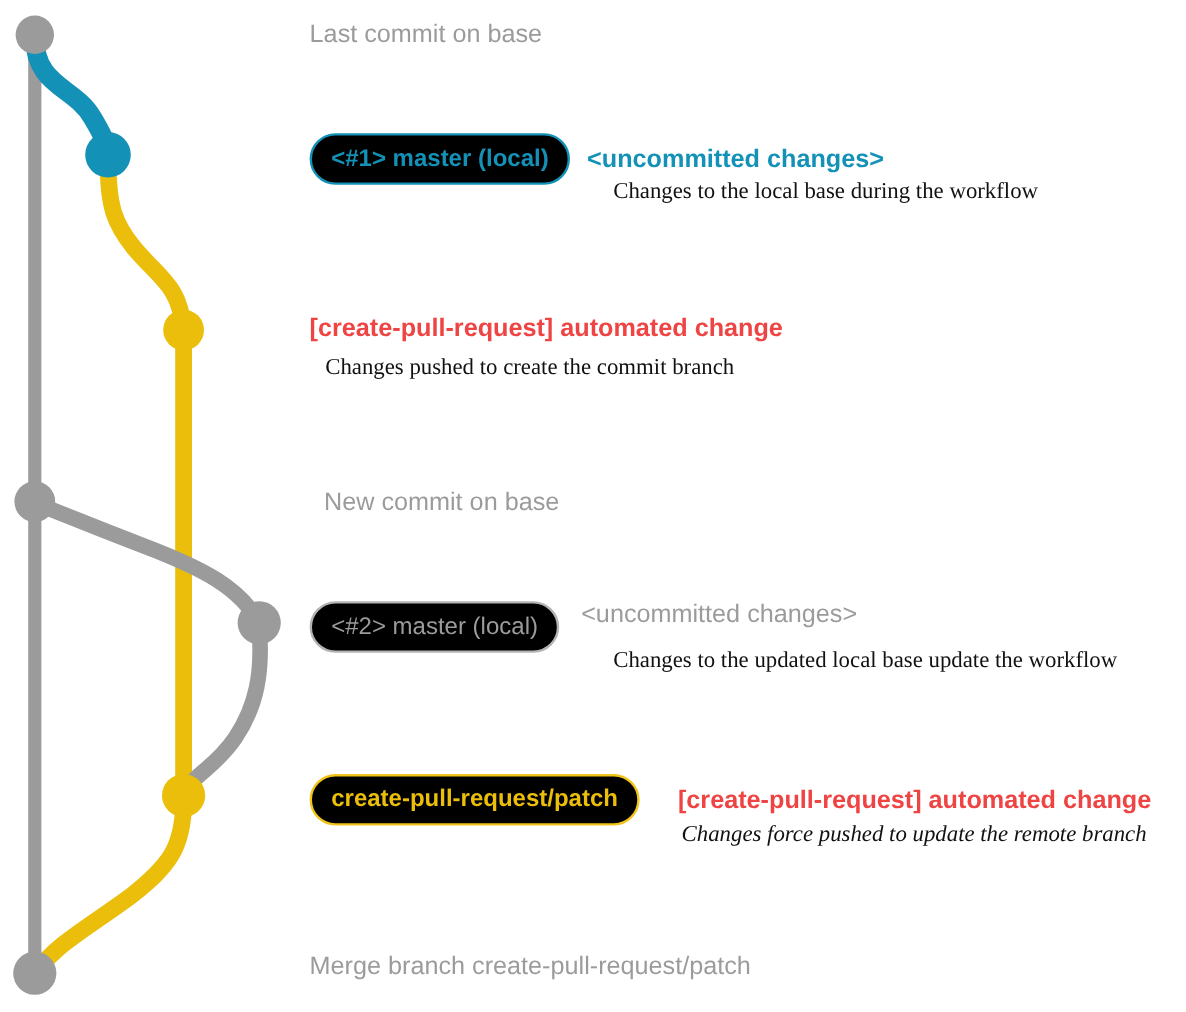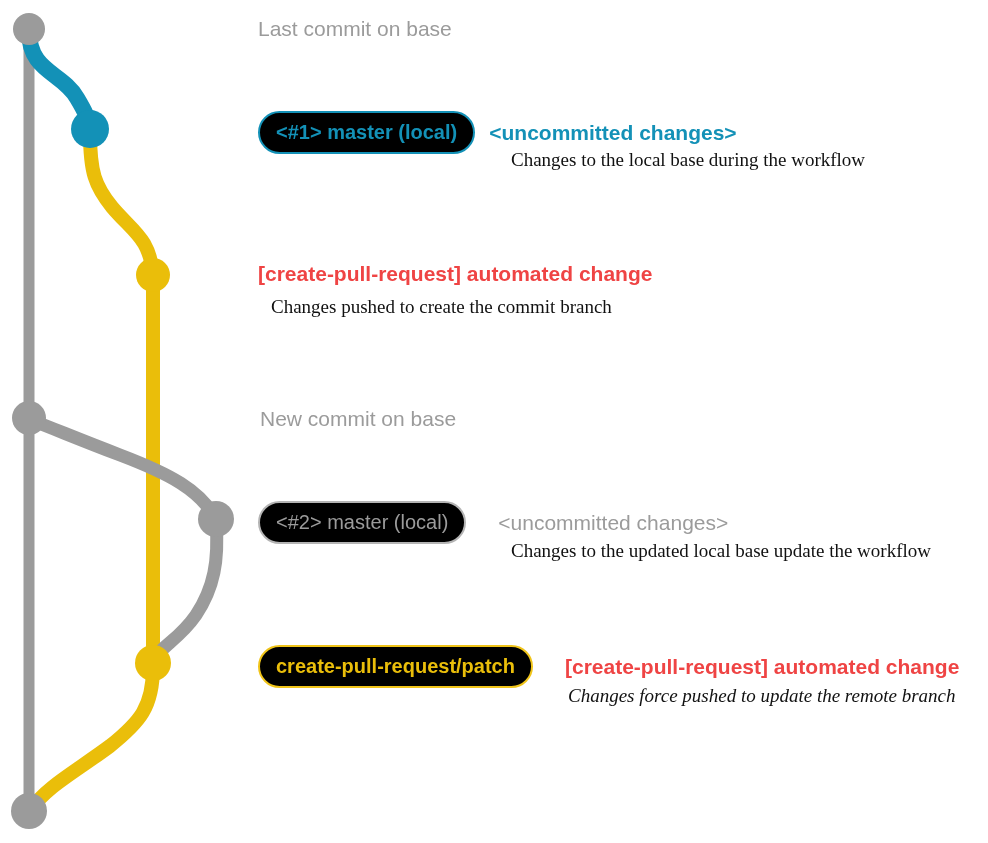--- a/index.html
+++ b/index.html
@@ -92,22 +92,22 @@
     color: #111111;
     white-space: nowrap;
   }
 
   
   #label-last-commit      { left: 258px; top: 18px; }
   #row-1                  { left: 258px; top: 111px; gap: 14px; align-items: center; }
   #descr-1                { left: 511px; top: 150px; }
   #label-automated-1      { left: 258px; top: 263px; }
   #descr-2                { left: 271px; top: 297px; }
-  #label-new-commit       { left: 260px; top: 408px; }
-  #row-2                  { left: 258px; top: 501px; gap: 32px; align-items: center; }
+  #label-new-commit       { left: 270px; top: 408px; }
+  #row-2                  { left: 258px; top: 501px; gap: 18px; }
   #descr-3                { left: 511px; top: 541px; }
   #row-3                  { left: 258px; top: 645px; gap: 32px; align-items: center; }
   #descr-4                { left: 568px; top: 686px; font-style: italic; }
   #row-4                  { left: 258px; top: 795px; gap: 12px; align-items: center; }
 </style>
 </head>
 <body>
 
 <svg id="graph" viewBox="0 0 260 843" width="260" height="843" xmlns="http://www.w3.org/2000/svg">
 
@@ -157,13 +157,14 @@
 </div>
 <div class="descr" id="descr-3">Changes to the updated local base update the workflow</div>
 
 <div class="row" id="row-3">
   <span class="pill yellow">create-pull-request/patch</span>
   <span class="headline yellow">[create-pull-request] automated change</span>
 </div>
 <div class="descr" id="descr-4">Changes force pushed to update the remote branch</div>
 
 <div class="row" id="row-4">
+  <span class="headline gray">Merge branch create-pull-request/patch</span>
 </div>
 
 </body></html>

